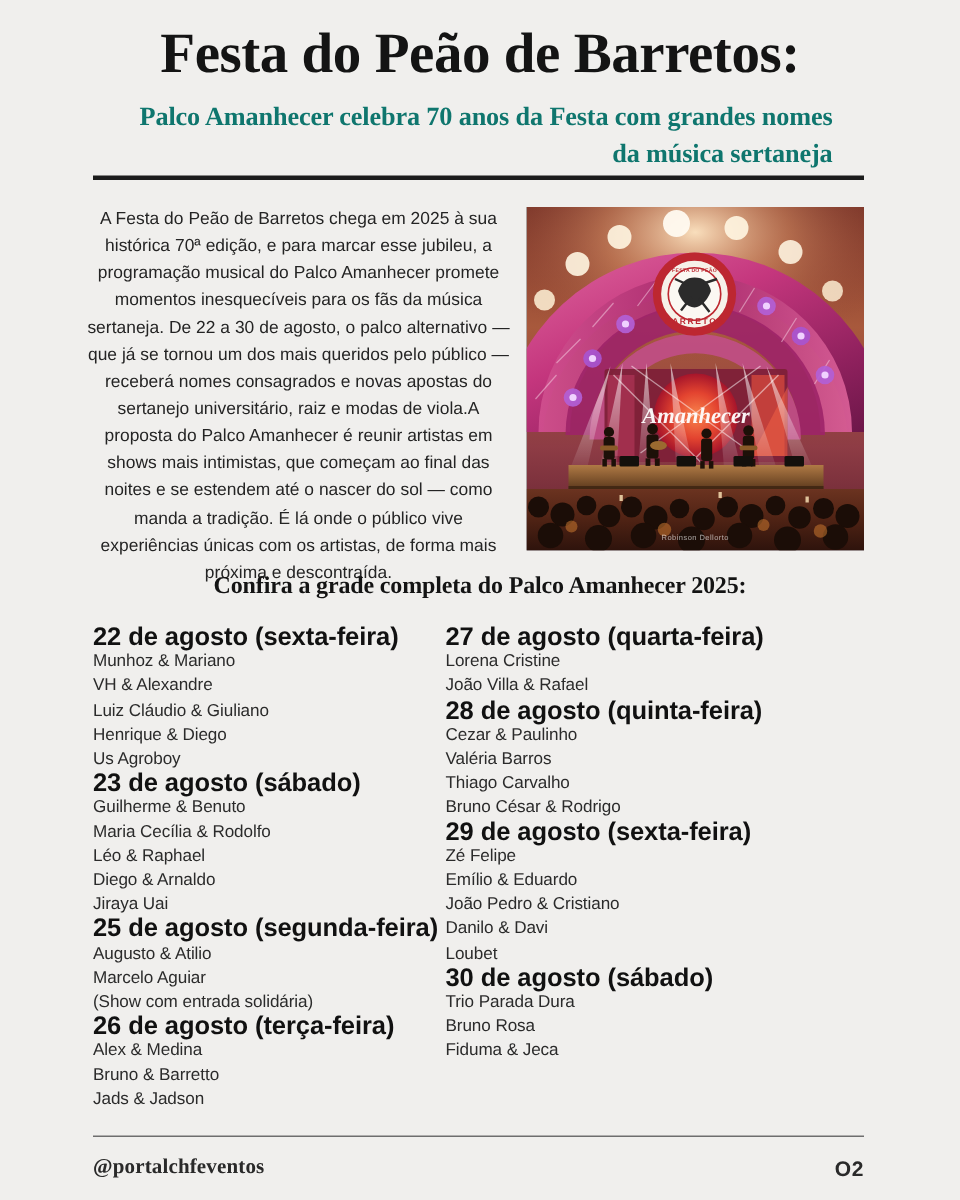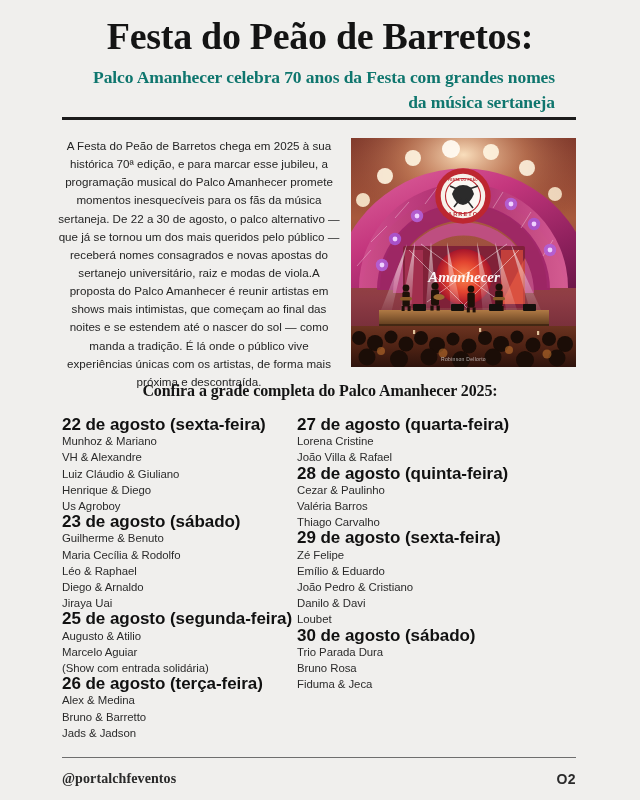--- a/index.html
+++ b/index.html
@@ -433,20 +433,21 @@
         <div class="act">Jads &amp; Jadson</div>
       </div>
     <div class="col col-right" id="col-right">
         <div class="day">27 de agosto (quarta-feira)</div>
         <div class="act">Lorena Cristine</div>
         <div class="act">João Villa &amp; Rafael</div>
         <div class="day">28 de agosto (quinta-feira)</div>
         <div class="act">Cezar &amp; Paulinho</div>
         <div class="act">Valéria Barros</div>
         <div class="act">Thiago Carvalho</div>
+        <div class="act">Bruno César &amp; Rodrigo</div>
         <div class="day">29 de agosto (sexta-feira)</div>
         <div class="act">Zé Felipe</div>
         <div class="act">Emílio &amp; Eduardo</div>
         <div class="act">João Pedro &amp; Cristiano</div>
         <div class="act">Danilo &amp; Davi</div>
         <div class="act">Loubet</div>
         <div class="day">30 de agosto (sábado)</div>
         <div class="act">Trio Parada Dura</div>
         <div class="act">Bruno Rosa</div>
         <div class="act">Fiduma &amp; Jeca</div>

